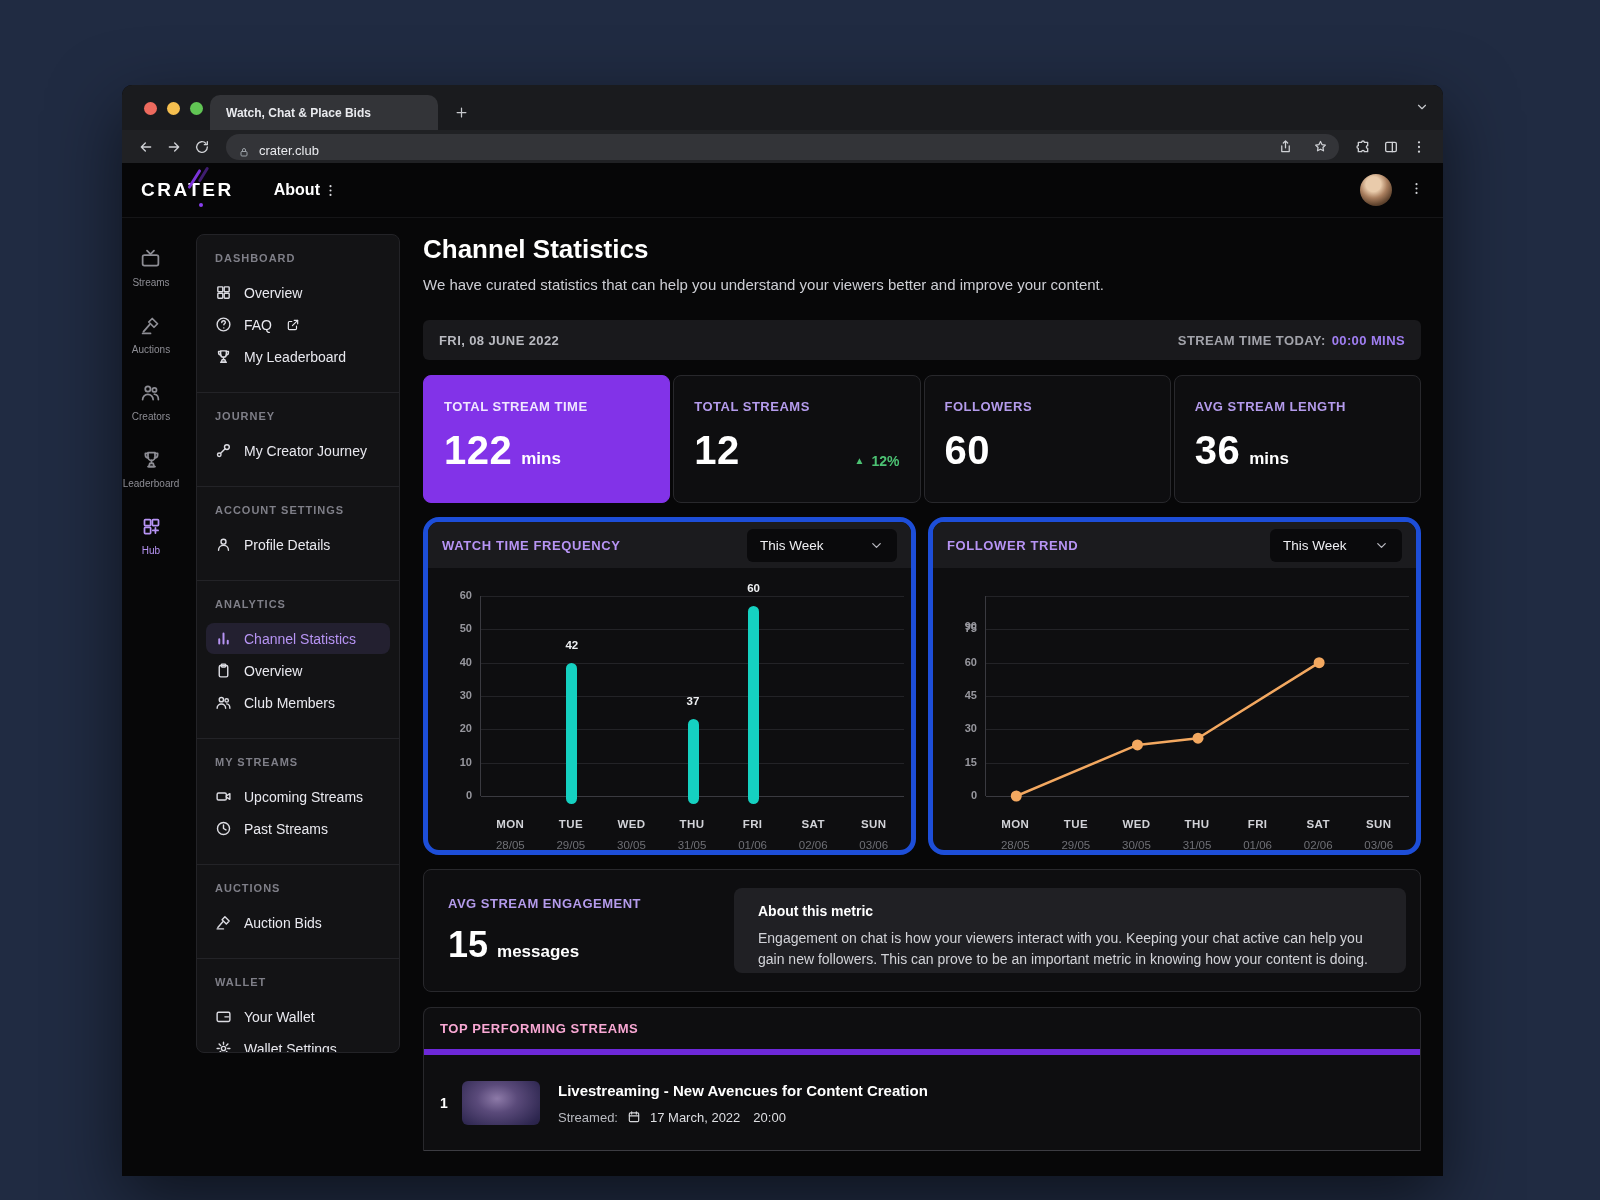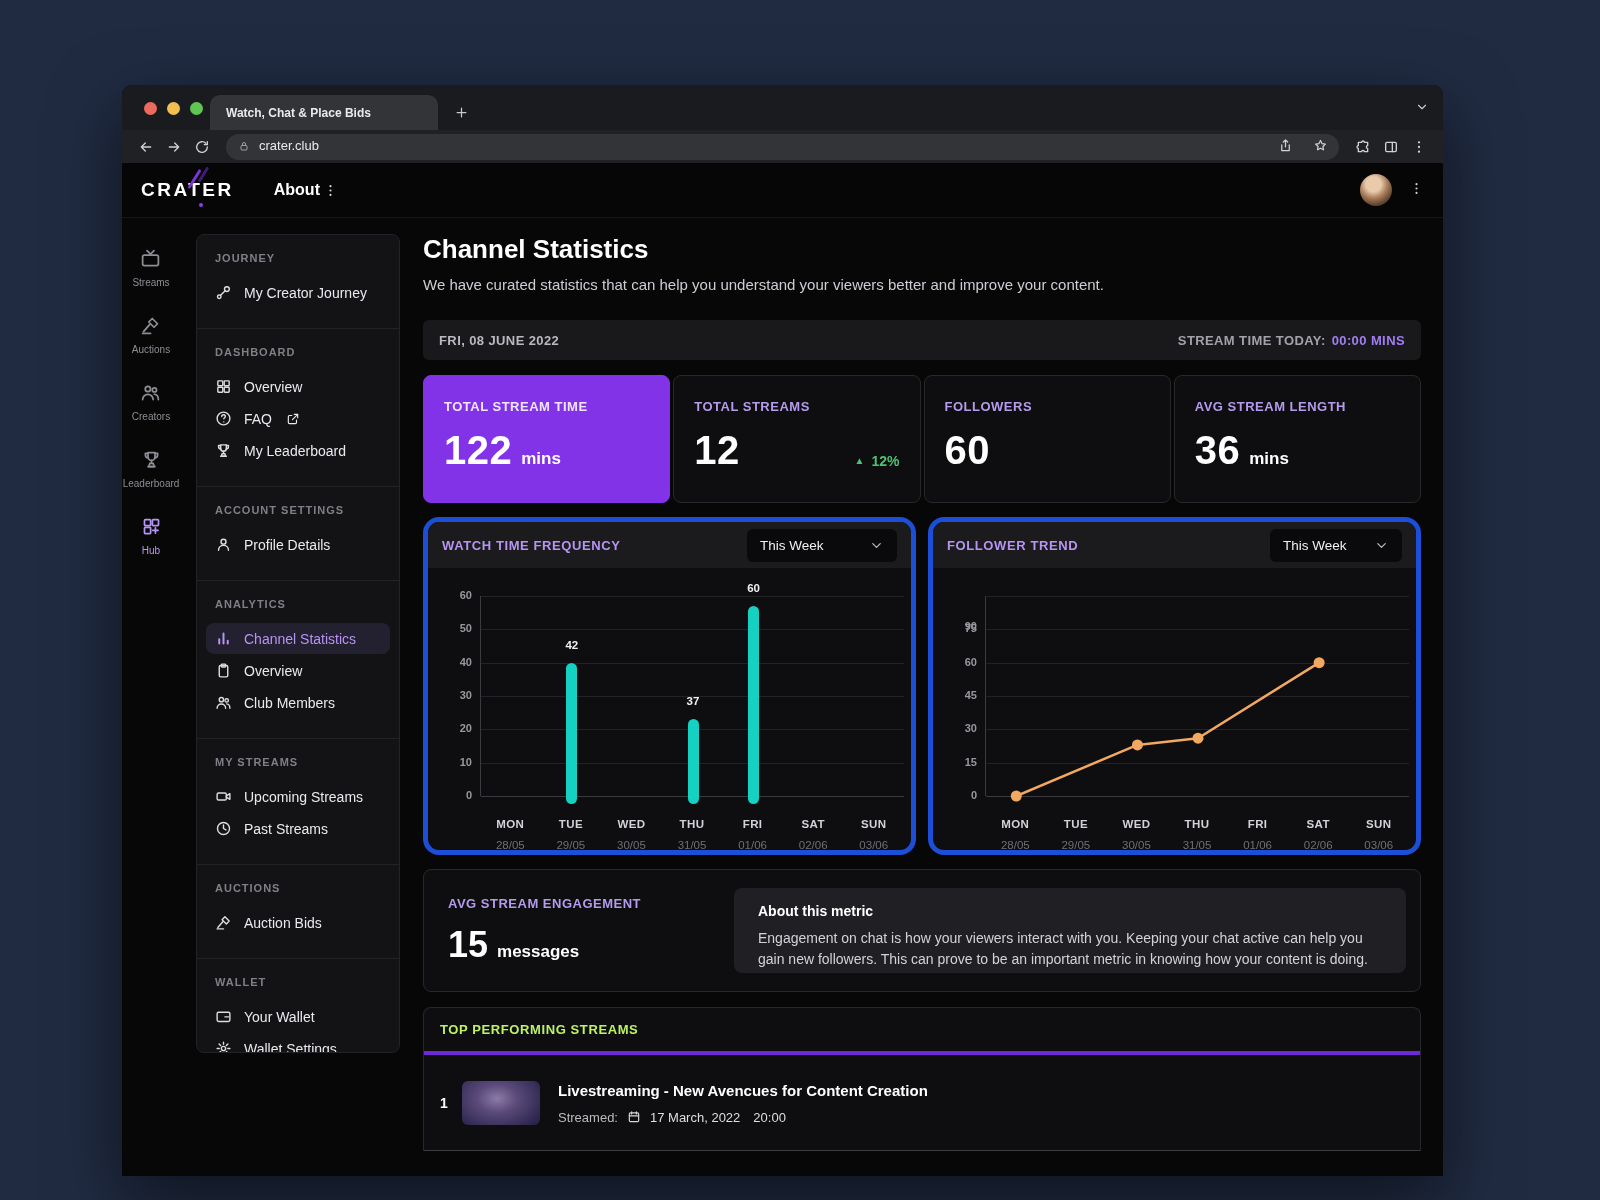--- a/index.html
+++ b/index.html
@@ -16,21 +16,21 @@
   .light.red{background:#ed6a5e}.light.yellow{background:#f5bf4f}.light.green{background:#61c554}
   .tab{margin-left:88px;width:228px;height:35px;background:#333438;border-radius:10px 10px 0 0;display:flex;align-items:center;padding:0 16px}
   .tab-title{font-size:12px;font-weight:700;color:#e9eaee;white-space:nowrap}
   .newtab{width:30px;height:30px;margin:0 0 3px 8px;display:flex;align-items:center;justify-content:center;color:#c7c9cd}
   .newtab .ic{width:15px;height:15px}
   .tab-chevron{position:absolute;right:14px;top:15px;color:#c7c9cd}
   .tab-chevron .ic{width:14px;height:14px}
   .toolbar{height:33px;background:#202124;display:flex;align-items:center;padding:0 10px}
   .tb-btn{width:28px;height:26px;display:flex;align-items:center;justify-content:center;color:#cfd1d5}
   .tb-btn .ic{width:16px;height:16px}
-  .omnibox{flex:1;height:26px;margin:0 10px;background:#333438;border-radius:13px;display:flex;align-items:center;padding:0 6px 2px 12px;gap:9px}
+  .omnibox{flex:1;height:26px;margin:0 10px;background:#333438;border-radius:13px;display:flex;align-items:flex-end;padding:0 6px 2px 12px;gap:9px}
   .omnibox .lock{width:12px;height:12px;color:#9aa0a6}
   .url{font-size:13px;color:#e9eaee}
   .omni-spacer{flex:1}
   .omni-btn{width:26px;height:22px;display:flex;align-items:center;justify-content:center;color:#cfd1d5}
   .omni-btn .ic{width:15px;height:15px}
 
   
   .app{height:1013px;display:flex;flex-direction:column;background:#070708}
   .app-header{flex:0 0 55px;background:#060607;display:flex;align-items:center;padding:0 19px;border-bottom:1px solid #151517}
   .logo{position:relative;font-size:19px;font-weight:800;letter-spacing:2.5px;color:#fff}
@@ -107,21 +107,21 @@
   .eng-left{flex:0 0 252px}
   .eng-label{font-size:13px;font-weight:700;letter-spacing:.5px;color:#b49bec}
   .eng-row{display:flex;align-items:baseline;margin-top:13px}
   .eng-value{font-size:36px;font-weight:700;color:#fff}
   .eng-unit{font-size:17px;font-weight:600;color:#fff;margin-left:9px}
   .eng-about{flex:1;margin:0 14px 0 34px;background:#202024;border-radius:8px;padding:15px 24px 4px}
   .about-title{font-size:14px;font-weight:700;color:#fff}
   .about-text{font-size:14px;color:#d2d3d8;line-height:1.45;margin-top:9px}
 
   .streams-card{margin-top:15px;background:#0e0e10;border:1px solid #28282c;border-bottom:none;border-radius:8px 8px 0 0}
-  .streams-head{height:47px;display:flex;align-items:center;padding:0 16px;font-size:13px;font-weight:700;letter-spacing:.6px;color:#bef264;border-bottom:4px solid #6d28d9}
+  .streams-head{height:47px;display:flex;align-items:center;padding:0 16px;font-size:13px;font-weight:700;letter-spacing:.6px;color:#f9a8d4;border-bottom:6px solid #6d28d9}
   .stream-row{display:flex;align-items:center;padding:26px 16px 25px;border-bottom:1px solid #3c3c42;margin:0 0 0 0}
   .rank{width:22px;font-size:14px;font-weight:700;color:#fff}
   .thumb{width:78px;height:44px;border-radius:6px;margin-right:18px;background:radial-gradient(130% 160% at 45% 40%,#8d7aa8 0%,#5a4a7a 20%,#2e2750 48%,#141128 76%,#0a0918 100%)}
   .stream-title{font-size:15px;font-weight:700;color:#fff}
   .stream-meta{display:flex;align-items:center;gap:9px;margin-top:11px;font-size:13px;color:#b9bac0}
   .stream-meta .ic{width:14px;height:14px;color:#d6d7db}
   .meta-date{color:#dedfe3}
   .meta-time{color:#dedfe3;margin-left:4px}
 </style>
 </head>
@@ -372,29 +372,20 @@
             </div>
             <div class="rail-item active">
               <svg class="ic ">
                 <use href="#i-grid-plus"></use>
               </svg>
               <div class="rail-label">Hub</div>
             </div>
           </nav>
         <aside class="side-panel" id="sidePanel">
             <section class="sp-section">
-              <div class="sp-title">JOURNEY</div>
-              <div class="sp-item">
-                <svg class="ic ">
-                  <use href="#i-journey"></use>
-                </svg>
-                <span class="sp-label">My Creator Journey</span>
-              </div>
-            </section>
-            <section class="sp-section">
               <div class="sp-title">DASHBOARD</div>
               <div class="sp-item">
                 <svg class="ic ">
                   <use href="#i-grid"></use>
                 </svg>
                 <span class="sp-label">Overview</span>
               </div>
               <div class="sp-item">
                 <svg class="ic ">
                   <use href="#i-question"></use>
@@ -402,20 +393,29 @@
                 <span class="sp-label">FAQ</span>
                 <svg class="ic ext">
                   <use href="#i-external"></use>
                 </svg>
               </div>
               <div class="sp-item">
                 <svg class="ic ">
                   <use href="#i-trophy"></use>
                 </svg>
                 <span class="sp-label">My Leaderboard</span>
+              </div>
+            </section>
+            <section class="sp-section">
+              <div class="sp-title">JOURNEY</div>
+              <div class="sp-item">
+                <svg class="ic ">
+                  <use href="#i-journey"></use>
+                </svg>
+                <span class="sp-label">My Creator Journey</span>
               </div>
             </section>
             <section class="sp-section">
               <div class="sp-title">ACCOUNT SETTINGS</div>
               <div class="sp-item">
                 <svg class="ic ">
                   <use href="#i-user"></use>
                 </svg>
                 <span class="sp-label">Profile Details</span>
               </div>

